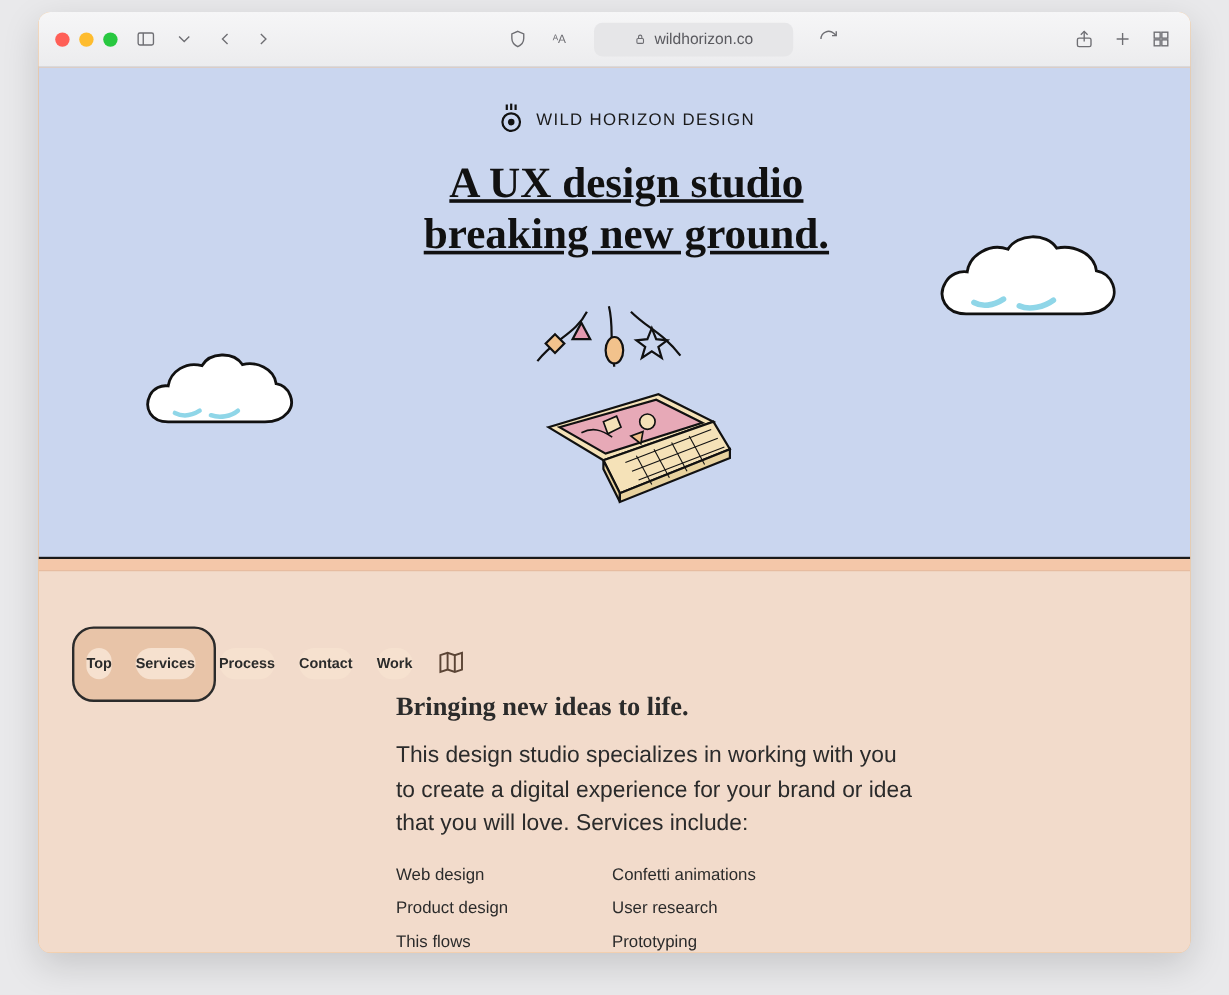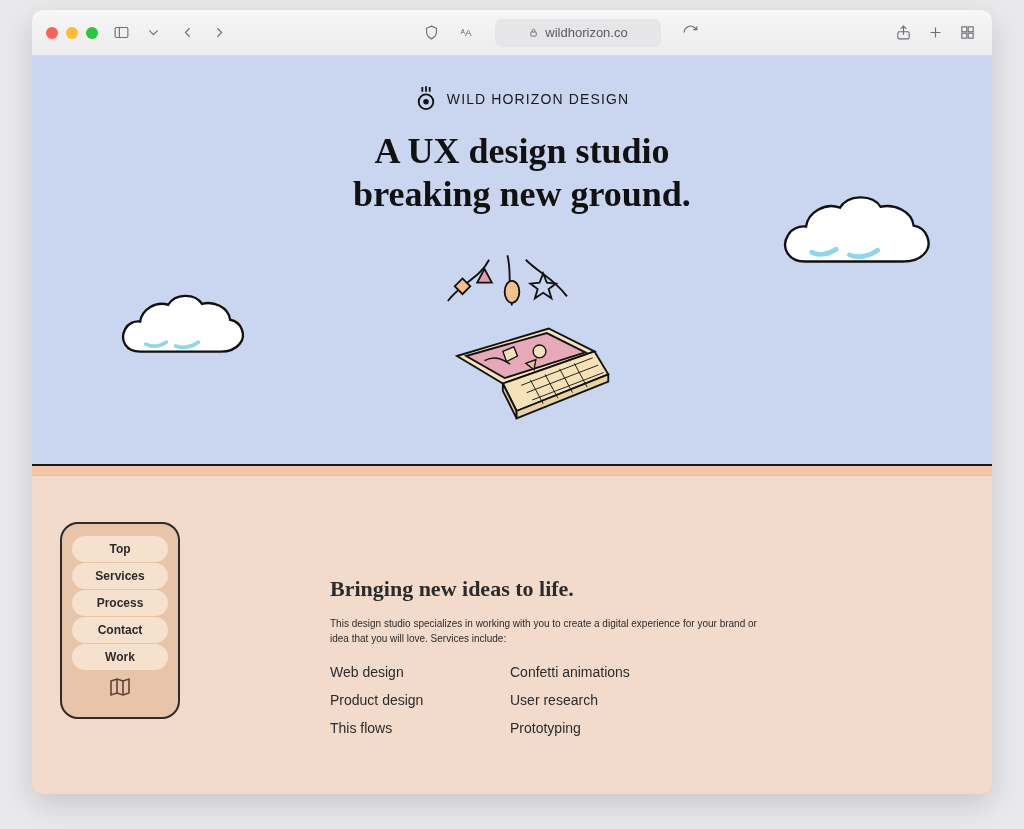--- a/index.html
+++ b/index.html
@@ -47,20 +47,21 @@
   }
   .brand{display:inline-flex;align-items:center;gap:10px;margin-top:30px;font-weight:500;letter-spacing:.08em;font-size:14px;color:#1a1a1a;}
   .brand-logo{width:22px;height:26px;}
   .headline{
     margin-top:14px;
     font-family: Georgia, "Times New Roman", serif;
     font-weight:700;
     font-size:36px;
     line-height:1.2;
     color:#111;
+    text-decoration:underline;
   }
 
   
   .cloud{position:absolute;}
   .cloud.left{left:80px; top:230px; width:150px;}
   .cloud.right{right:50px; top:130px; width:170px;}
 
   
   .laptop{position:absolute; left:50%; top:190px; transform:translateX(-50%); width:220px;}
 
@@ -73,21 +74,21 @@
   .stripe{height:10px;background:#f4c7a9;border-bottom:1px solid rgba(0,0,0,.05);}
 
   .sidenav{
     position:absolute;
     left:28px; top:56px;
     width:120px;
     padding:12px 10px 14px;
     border:2px solid #2b2b2b;
     border-radius:18px;
     background:#e8c4a8;
-    display:flex;flex-direction:column;gap:1px;align-items:center;
+    display:flex;flex-direction:row;gap:20px;align-items:center;
   }
   .navpill{
     width:100%; height:26px;
     border-radius:13px;
     background:#f6e1cf;
     color:#2b2b2b;
     font-size:12px; font-weight:700;
     display:flex;align-items:center;justify-content:center;
   }
   .navicon{margin-top:4px;color:#5b4435;}
@@ -98,21 +99,21 @@
     left:298px; top:110px;
     width:520px;
     color:#2b2b2b;
   }
   .copyblock h2{
     font-family: Georgia, "Times New Roman", serif;
     font-size:22px; font-weight:700;
     margin-bottom:14px;
   }
   .copyblock p{
-    font-size:10px; line-height:1.5;
+    font-size:19px; line-height:1.5;
     margin-bottom:18px;
     max-width:430px;
   }
   .svc-grid{
     display:grid;
     grid-template-columns: 180px 200px;
     row-gap:12px;
     font-size:14px;
   }
 </style>

